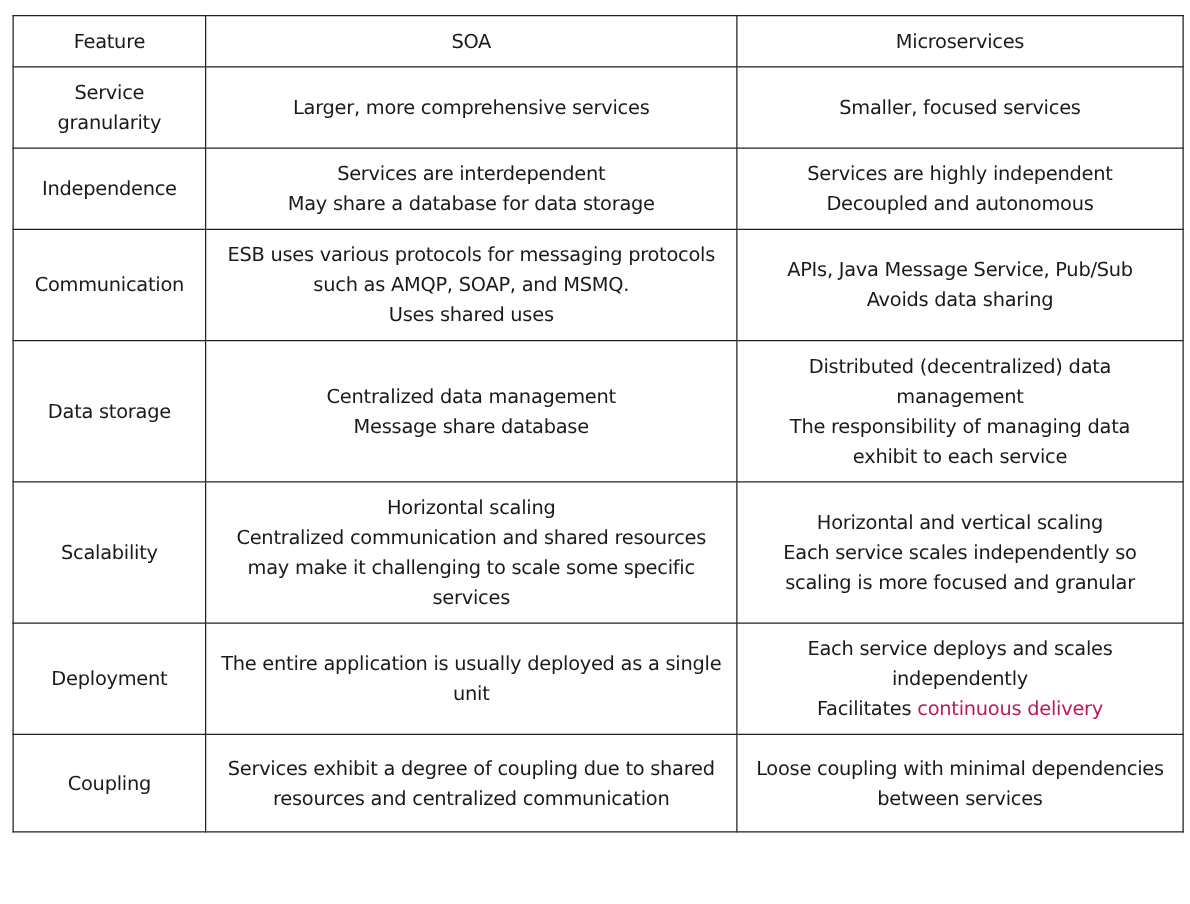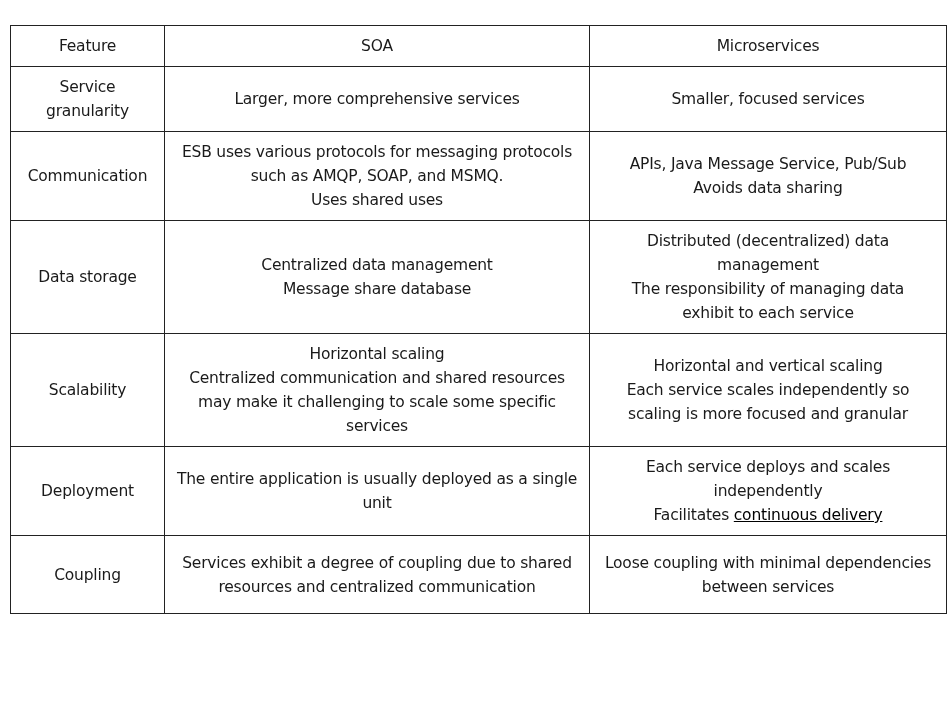--- a/index.html
+++ b/index.html
@@ -1,25 +1,25 @@
 <!DOCTYPE html>
 <html><head>
 <meta charset="utf-8">
 <style>
   html, body { margin: 0; padding: 0; background: #ffffff; }
   body { width: 952px; height: 723px; position: relative; overflow: hidden;
          font-family: "DejaVu Sans", sans-serif; color: #1a1a1a; }
-  table { position: absolute; left: 10px; top: 25px; border-collapse: collapse;
+  table { position: absolute; left: 10px; top: 12px; border-collapse: collapse;
           table-layout: fixed; width: 936px; padding-left: 16px; }
   td, th { border: 1.5px solid #222; text-align: center; vertical-align: middle;
            font-size: 15.5px; font-weight: normal; line-height: 24px; padding: 0 6px;
            letter-spacing: -0.2px; }
   col.c1 { width: 154px; } col.c2 { width: 425px; } col.c3 { width: 357px; }
   .line { display: block; }
-  a.link { color: #000000; text-decoration: underline; }
+  a.link { color: #be185d; }
 </style>
 </head>
 <body>
 
 <table>
   <colgroup>
       <col class="c1">
       <col class="c2">
       <col class="c3">
     </colgroup>
@@ -34,20 +34,33 @@
       <tr style="height: 65px;">
         <td>
           <span class="line">Service</span>
           <span class="line">granularity</span>
         </td>
         <td>
           <span class="line">Larger, more comprehensive services</span>
         </td>
         <td>
           <span class="line">Smaller, focused services</span>
+        </td>
+      </tr>
+      <tr style="height: 65px;">
+        <td>
+          <span class="line">Independence</span>
+        </td>
+        <td>
+          <span class="line">Services are interdependent</span>
+          <span class="line">May share a database for data storage</span>
+        </td>
+        <td>
+          <span class="line">Services are highly independent</span>
+          <span class="line">Decoupled and autonomous</span>
         </td>
       </tr>
       <tr style="height: 89px;">
         <td>
           <span class="line">Communication</span>
         </td>
         <td>
           <span class="line">ESB uses various protocols for messaging protocols</span>
           <span class="line">such as AMQP, SOAP, and MSMQ.</span>
           <span class="line">Uses shared uses</span>

